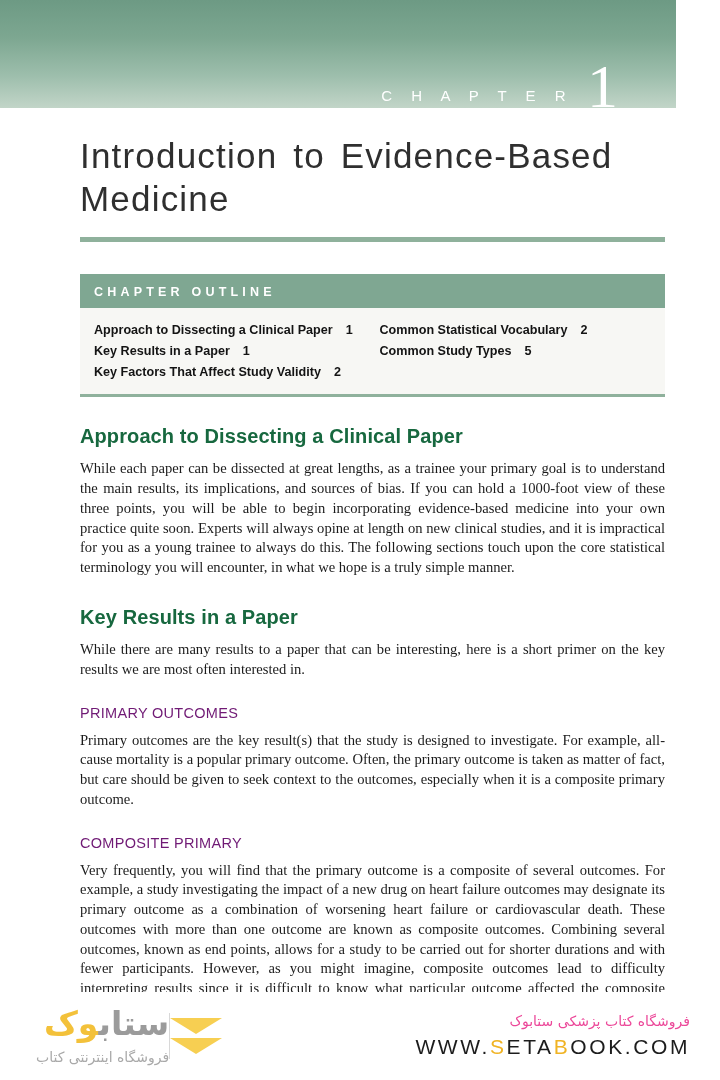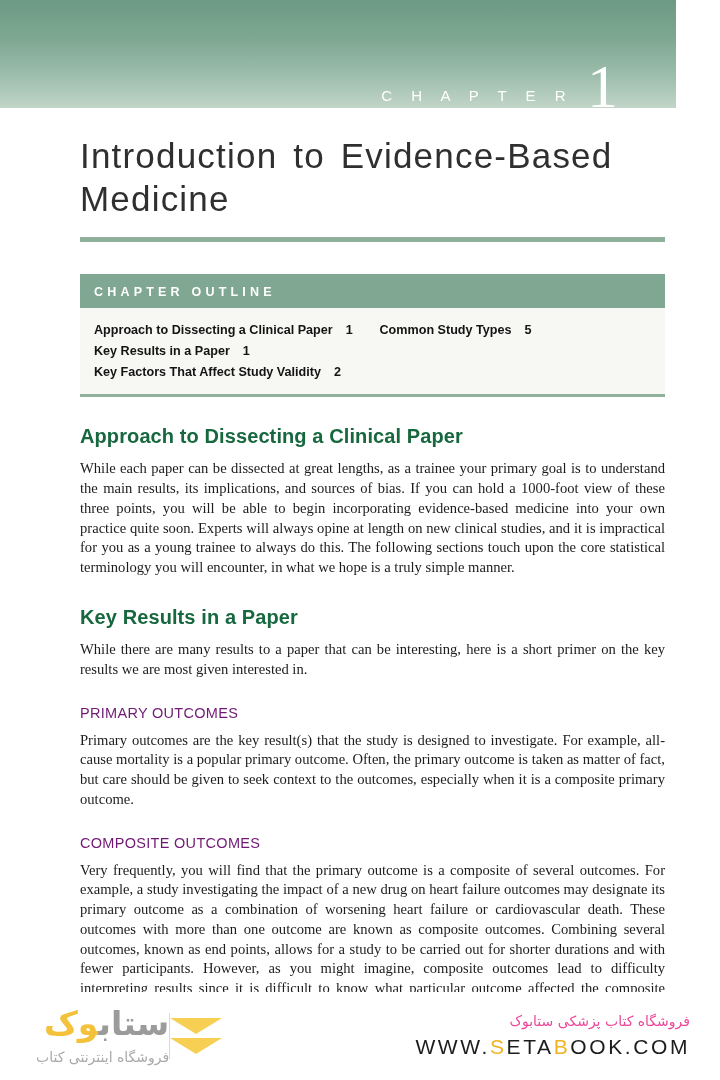--- a/index.html
+++ b/index.html
@@ -254,38 +254,41 @@
         </div>
         <div class="outline-item">
           <span>Key Results in a Paper</span><span class="pg">1</span>
         </div>
         <div class="outline-item">
           <span>Key Factors That Affect Study Validity</span><span class="pg">2</span>
         </div>
       </div>
       <div class="outline-col">
         <div class="outline-item">
+          <span>Common Statistical Vocabulary</span><span class="pg">2</span>
+        </div>
+        <div class="outline-item">
           <span>Common Study Types</span><span class="pg">5</span>
         </div>
       </div>
     </div>
   </div>
 
   <div class="content">
 
     <h2 class="section-head">Approach to Dissecting a Clinical Paper</h2>
     <p class="body-text">While each paper can be dissected at great lengths, as a trainee your primary goal is to understand the main results, its implications, and sources of bias. If you can hold a 1000-foot view of these three points, you will be able to begin incorporating evidence-based medicine into your own practice quite soon. Experts will always opine at length on new clinical studies, and it is impractical for you as a young trainee to always do this. The following sections touch upon the core statistical terminology you will encounter, in what we hope is a truly simple manner.</p>
 
     <h2 class="section-head">Key Results in a Paper</h2>
-    <p class="body-text">While there are many results to a paper that can be interesting, here is a short primer on the key results we are most given interested in.</p>
+    <p class="body-text">While there are many results to a paper that can be interesting, here is a short primer on the key results we are most often interested in.</p>
 
     <h3 class="sub-head">PRIMARY OUTCOMES</h3>
     <p class="body-text">Primary outcomes are the key result(s) that the study is designed to investigate. For example, all-cause mortality is a popular primary outcome. Often, the primary outcome is taken as matter of fact, but care should be given to seek context to the outcomes, especially when it is a composite primary outcome.</p>
 
-    <h3 class="sub-head">COMPOSITE OUTCOMES</h3>
+    <h3 class="sub-head">COMPOSITE PRIMARY</h3>
     <p class="body-text">Very frequently, you will find that the primary outcome is a composite of several outcomes. For example, a study investigating the impact of a new drug on heart failure outcomes may designate its primary outcome as a combination of worsening heart failure or cardiovascular death. These outcomes with more than one outcome are known as composite outcomes. Combining several outcomes, known as end points, allows for a study to be carried out for shorter durations and with fewer participants. However, as you might imagine, composite outcomes lead to difficulty interpreting results since it is difficult to know what particular outcome affected the composite outcome the most.</p>
 
   </div>
 </div>
 
 <div class="footer">
   <div class="footer-logo">
     <div class="logo-word-wrap">
       <div class="logo-script">
         <span>ستاب</span><span class="accent">وک</span>

